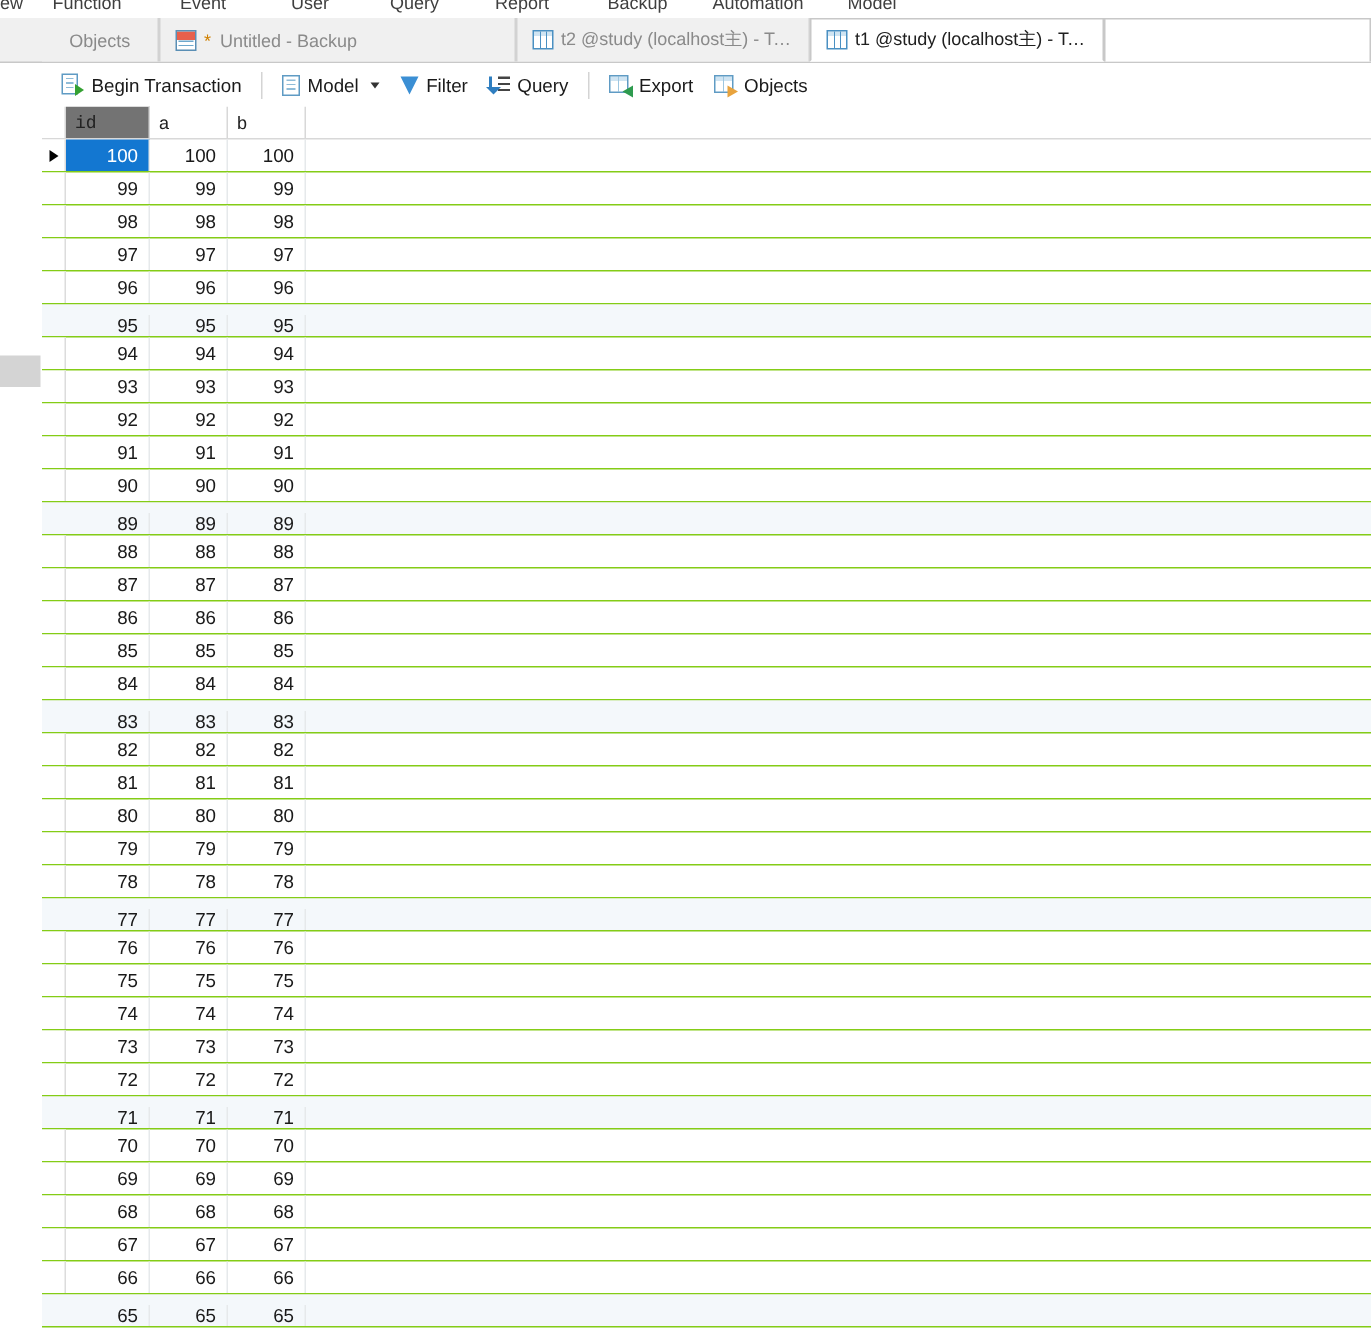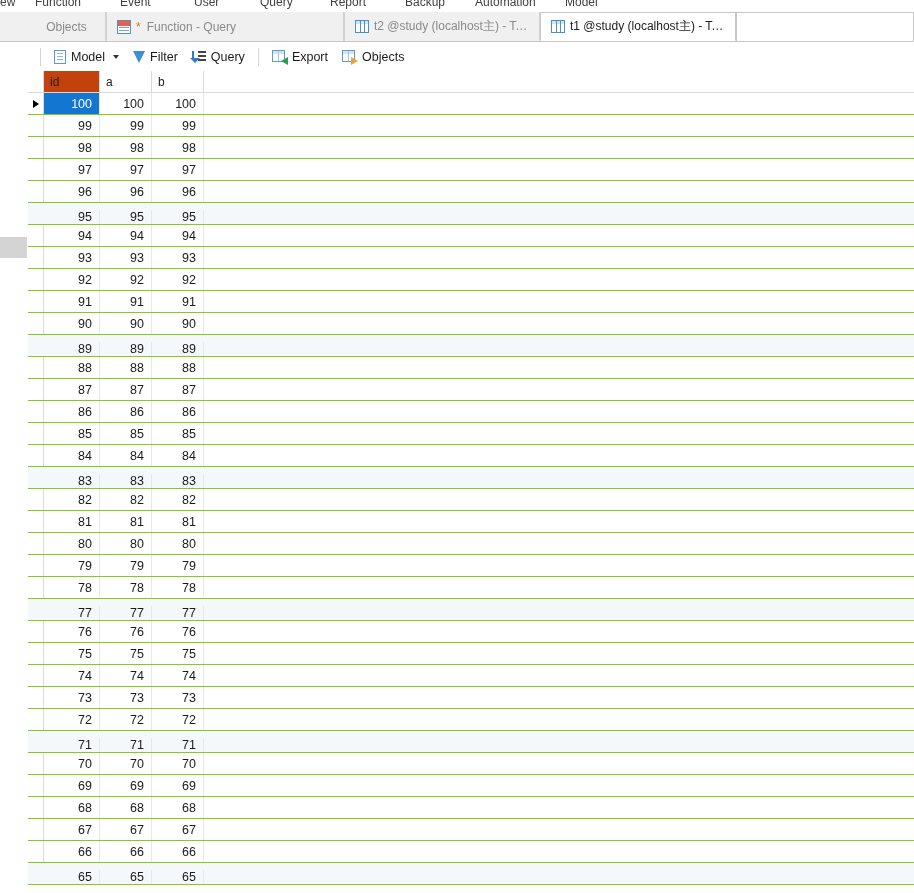--- a/index.html
+++ b/index.html
@@ -248,21 +248,21 @@
   .hcell {
     box-sizing: border-box;
     border-right: 1px solid #d8d8d8;
     font-size: 12px;
     color: #222;
     display: flex;
     align-items: center;
     padding-left: 6px;
     background: #ffffff;
   }
-  .hcell.sel { background: #c2410c; }
+  .hcell.sel { background: #737373; font-family: Liberation Mono, monospace; }
   .hcell.rowmark { width: 16px; padding: 0; border-right: 1px solid #d8d8d8; }
   .hcell.c-id { width: 56px; }
   .hcell.c-a  { width: 52px; }
   .hcell.c-b  { width: 52px; }
   .hcell.spare { flex: 1; border-right: none; }
 
   .grid-body { position: relative; }
   .row {
     display: flex;
     height: 22px;
@@ -320,39 +320,46 @@
 <div class="tabbar">
   <div class="tabstrip">
 
     <div class="tab objects">
       <span class="tab-label">Objects</span>
     </div>
 
     <div class="tab query">
       <span class="ico ico-query"></span>
       <span class="modified-star">*</span>
-      <span class="tab-label">Function - Query</span>
+      <span class="tab-label">Untitled - Backup</span>
     </div>
 
     <div class="tab t2">
       <span class="ico ico-grid"></span>
       <span class="tab-label">t2 @study (localhost主) - Ta...</span>
     </div>
 
     <div class="tab t1 active">
       <span class="ico ico-grid"></span>
       <span class="tab-label">t1 @study (localhost主) - Ta...</span>
     </div>
 
     <div class="tab-rest"></div>
   </div>
 </div>
 
 <div class="toolbar">
 
+  <div class="tbtn">
+    <span class="ico-trans">
+      <span class="sheet"></span>
+        <span class="play"></span>
+    </span>
+    <span>Begin Transaction</span>
+  </div>
 
   <div class="tsep"></div>
 
   <div class="tbtn">
     <span class="ico-text"></span>
     <span>Model</span>
     <span class="caret"></span>
   </div>
 
   <div class="tbtn">

